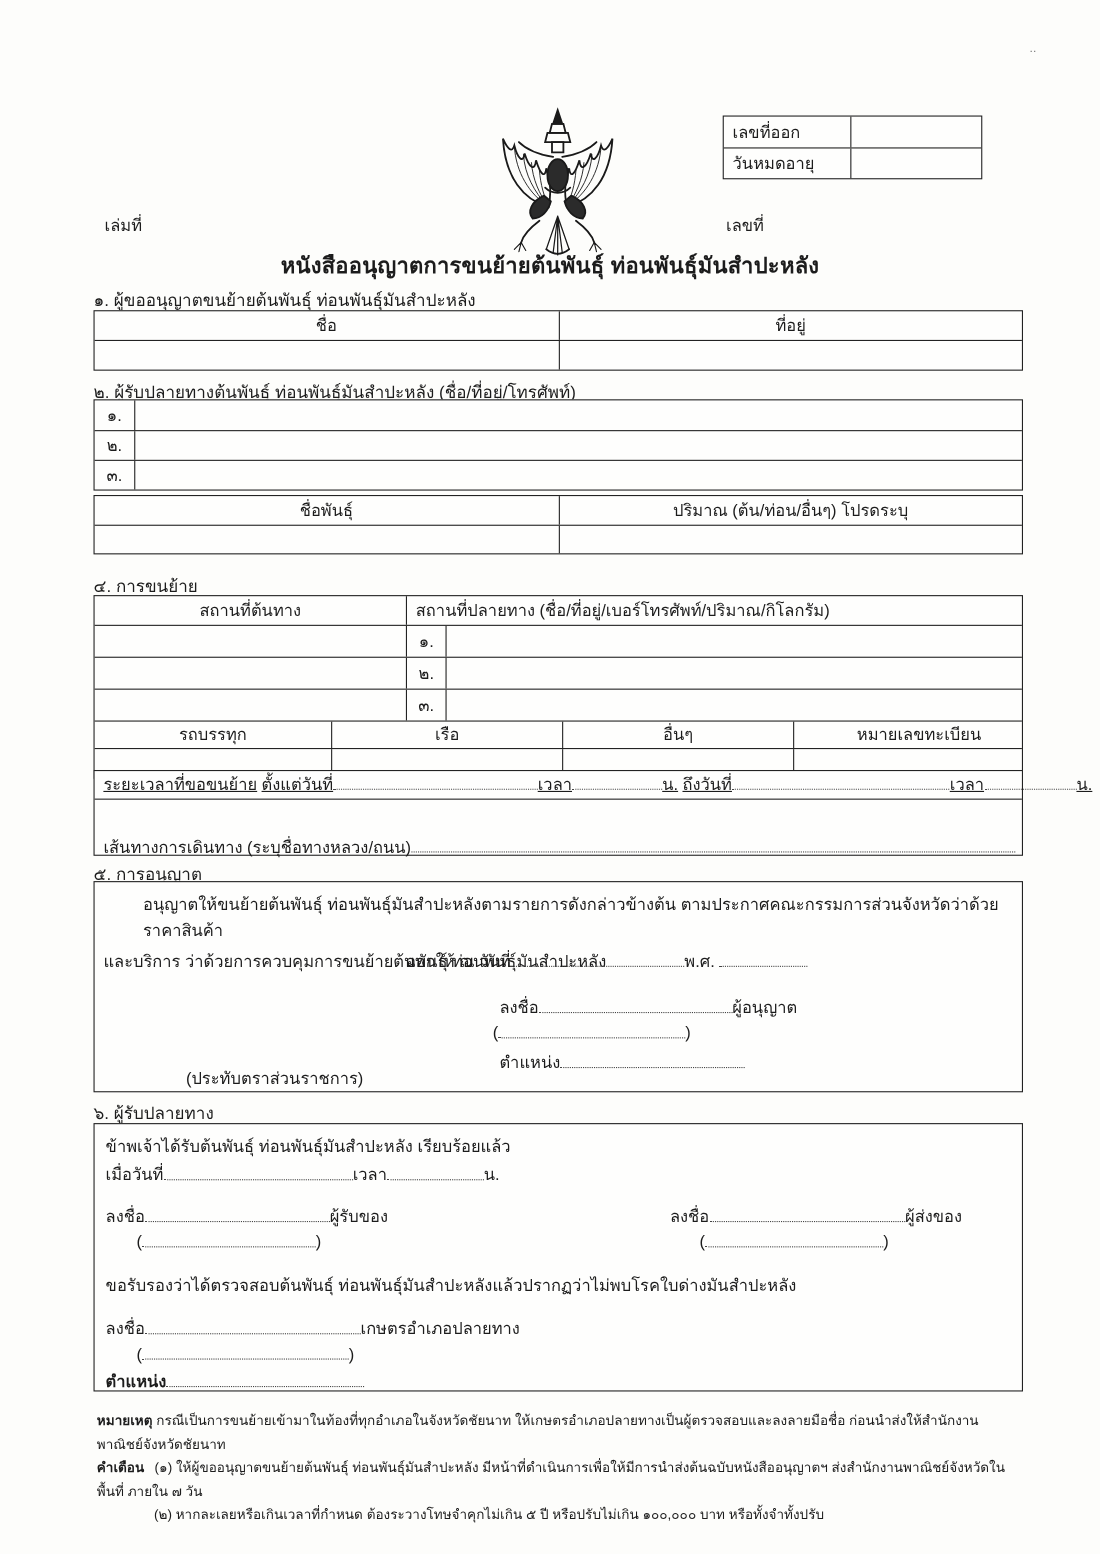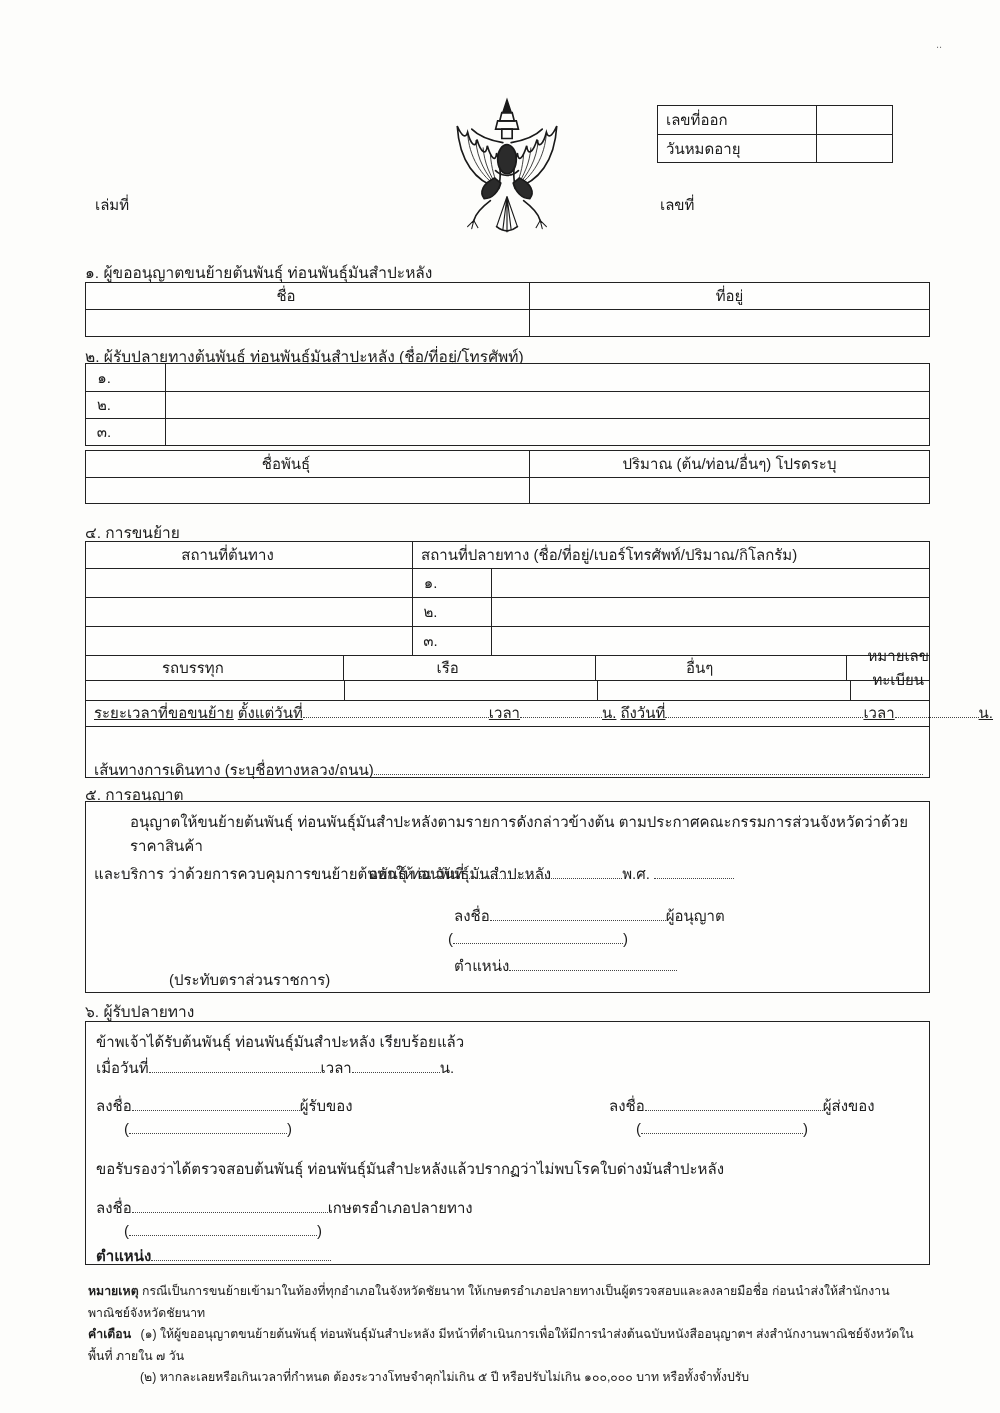--- a/index.html
+++ b/index.html
@@ -10,21 +10,21 @@
   }
   .abs{position:absolute;}
   .bold{font-weight:700;}
   .title{top:225px;left:0;width:1000px;text-align:center;font-size:20px;font-weight:700;letter-spacing:.2px;}
   .sec-h{left:85px;font-size:15.5px;}
   
   .t{left:85px;width:845px;border:1.7px solid #222;box-sizing:border-box;background:#fefefd;}
   .tr{display:flex;box-sizing:border-box;}
   .tr + .tr{border-top:1.3px solid #222;}
   .td{box-sizing:border-box;display:flex;align-items:center;}
-  .td + .td{border-left:1.3px solid #222;margin-left:43px;}
+  .td + .td{border-left:1.3px solid #222;}
   .ctr{justify-content:center;text-align:center;}
   .padl{padding-left:8px;}
   .w50{width:50%;}
   .num{width:36px;justify-content:center;}
   .dots{display:inline-block;border-bottom:1.9px dotted #444;height:13px;vertical-align:-1px;}
   .inline-row{display:flex;align-items:baseline;white-space:nowrap;}
   .gap{margin:0 2px;}
   .box{left:85px;width:845px;border:1.7px solid #222;box-sizing:border-box;background:#fefefd;}
   .footer{left:88px;top:1281px;width:838px;font-size:12.3px;line-height:1.75;}
   .footer .lbl{font-weight:700;}
@@ -80,20 +80,21 @@
     </div>
     <div class="tr" style="height:28px;">
       <div class="td padl" style="width:115px;">วันหมดอายุ</div>
       <div class="td" style="flex:1;"></div>
     </div>
   </div>
 
   <div class="abs" style="left:95px;top:193px;">เล่มที่</div>
   <div class="abs" style="left:660px;top:193px;">เลขที่</div>
 
+  <div class="abs title">หนังสืออนุญาตการขนย้ายต้นพันธุ์ ท่อนพันธุ์มันสำปะหลัง</div>
 
   <div class="abs sec-h" style="top:260px;">๑. ผู้ขออนุญาตขนย้ายต้นพันธุ์ ท่อนพันธุ์มันสำปะหลัง</div>
   <div class="abs t" style="top:282px;">
     <div class="tr" style="height:26px;">
       <div class="td ctr w50">ชื่อ</div>
       <div class="td ctr w50">ที่อยู่</div>
     </div>
     <div class="tr" style="height:27px;">
       <div class="td w50"></div>
       <div class="td w50"></div>

